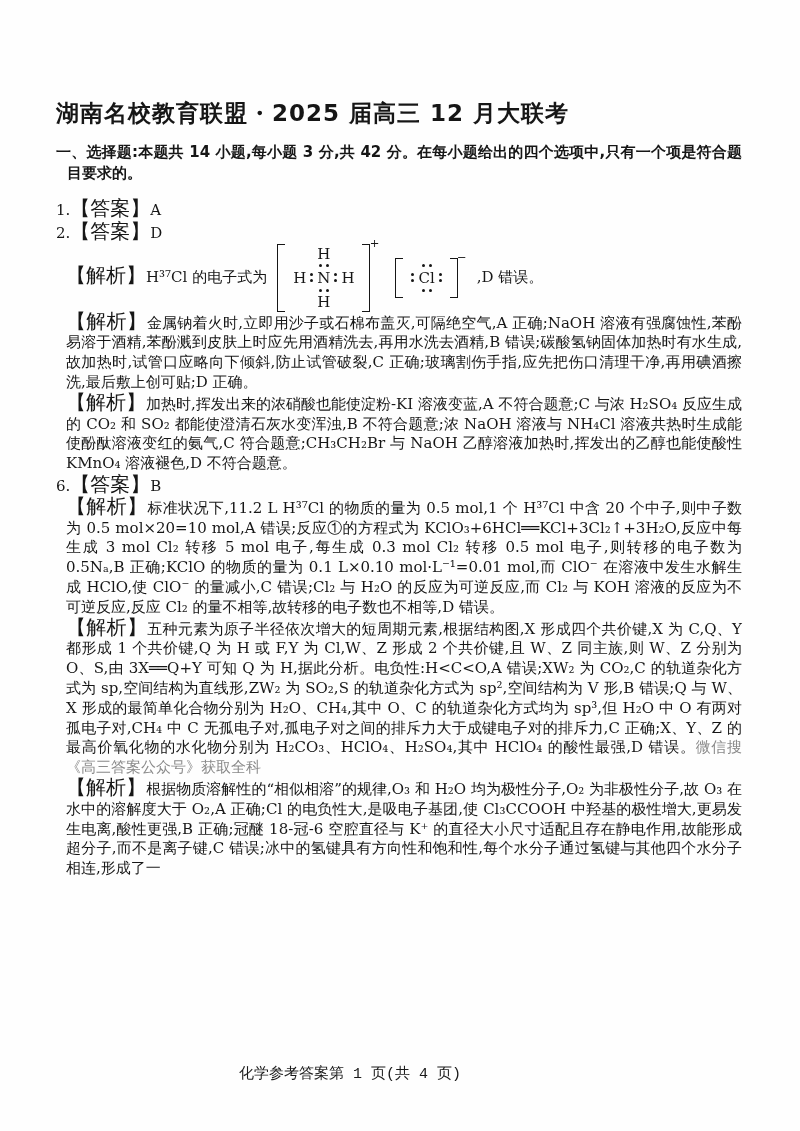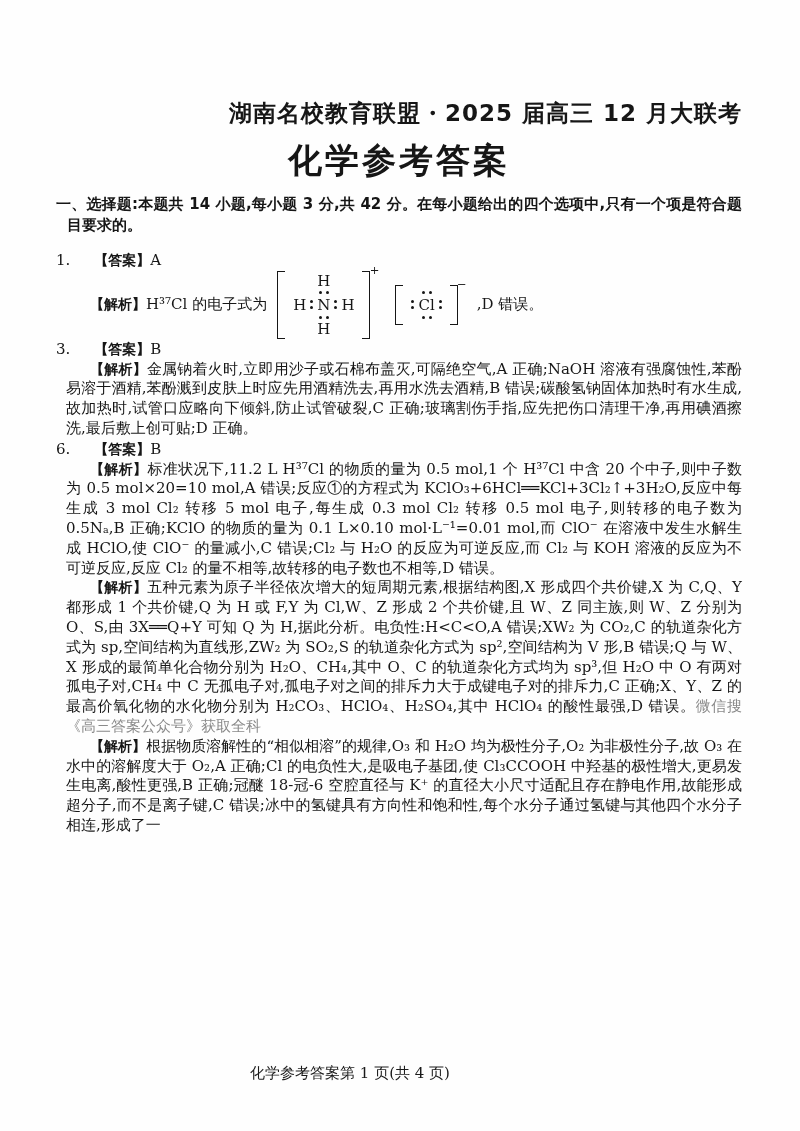--- a/index.html
+++ b/index.html
@@ -4,80 +4,79 @@
 <style>
   html,body{margin:0;padding:0;}
   body{
     width:800px;height:1131px;overflow:hidden;background:#fefefe;
     color:#161616;
     font-family:"DejaVu Serif","Liberation Serif",serif;
     position:relative;
   }
   .page{padding:98px 58px 0 56px;}
   .doc-title{
-    text-align:right;font-weight:700;font-size:23px;line-height:30px;
+    text-align:left;font-weight:700;font-size:23px;line-height:30px;
     font-family:"DejaVu Sans","Liberation Sans",sans-serif;
     letter-spacing:1px;
   }
   .doc-subtitle{
     text-align:center;font-weight:700;font-size:34px;line-height:40px;
     font-family:"DejaVu Sans","Liberation Sans",sans-serif;
     margin-top:12px;letter-spacing:3px;
   }
   .sec-heading{
     margin-top:14px;
     font-weight:700;font-size:15px;line-height:21px;
     font-family:"DejaVu Sans","Liberation Sans",sans-serif;
     text-align:justify;
     padding-left:11px;text-indent:-11px;
   }
   .q{font-size:15px;line-height:19.8px;}
   .q-head{margin-top:1px;}
   .q-num{font-size:15px;}
   .q-label{
-    font-weight:700;
+    font-weight:400;
     font-family:"DejaVu Sans","Liberation Sans",sans-serif;
-    font-size:14px;
-    margin-left:24px;
+    font-size:20px;
   }
   .q-body{margin-left:10px;text-align:justify;}
   .wm{color:#8a8a8a;}
   
   .ef{display:inline-flex;align-items:center;gap:16px;margin:0 10px;vertical-align:middle;}
   .ion{position:relative;display:inline-flex;align-items:stretch;margin-right:9px;}
   .bkt{width:7px;border-top:1.6px solid #161616;border-bottom:1.6px solid #161616;}
   .bkt-l{border-left:1.6px solid #161616;}
   .bkt-r{border-right:1.6px solid #161616;}
   .charge{position:absolute;top:-6px;right:-9px;font-size:11.5px;line-height:11px;}
   .ioncol{display:flex;flex-direction:column;align-items:center;padding:3px 8px;}
   .efh{font-size:15px;line-height:14px;}
   .midrow{display:flex;align-items:center;gap:4px;margin:1px 0;line-height:16px;}
   .dh{display:flex;flex-direction:row;gap:4px;margin:3px 0;}
   .dv{display:flex;flex-direction:column;gap:3px;}
   .dh i,.dv i{display:block;width:3px;height:3px;background:#161616;border-radius:50%;}
   .page-footer{
     position:absolute;left:0;top:1064px;width:700px;
-    text-align:center;font-size:15px;color:#1a1a1a;
+    text-align:center;font-size:15px;color:#1a1a1a;font-family:Liberation Mono, monospace;
   }
 </style>
 </head>
 <body>
 
 <div class="page">
 
   <div class="doc-title">湖南名校教育联盟・2025 届高三 12 月大联考</div>
-  <div class="doc-subtitle">化学参考答案</div>
 
   <p class="sec-heading">一、选择题:本题共 14 小题,每小题 3 分,共 42 分。在每小题给出的四个选项中,只有一个项是符合题目要求的。</p>
 
   <div class="q">
     <div class="q-head"><span class="q-num">1.</span><span class="q-label">【答案】</span><span>A</span></div>
   </div>
 
   <div class="q">
+    <div class="q-head"><span class="q-num">2.</span><span class="q-label">【答案】</span><span>D</span></div>
     <div class="q-body"><span class="q-label">【解析】</span><span>H³⁷Cl 的电子式为</span><span class="ef">
           <span class="ion">
             <span class="bkt bkt-l"></span>
             <span class="ioncol">
               <span class="efh">H</span>
               <span class="dh">
                 <i></i>
                 <i></i>
               </span>
               <span class="midrow">
@@ -125,28 +124,28 @@
                 <i></i>
               </span>
             </span>
             <span class="bkt bkt-r"></span>
             <span class="charge">−</span>
           </span>
         </span><span>,D 错误。</span></div>
   </div>
 
   <div class="q">
-    <div class="q-head"><span class="q-num">3.</span><span class="q-label">【答案】</span><span>B</span></div>
     <div class="q-body"><span class="q-label">【解析】</span><span>金属钠着火时,立即用沙子或石棉布盖灭,可隔绝空气,A 正确;NaOH 溶液有强腐蚀性,苯酚易溶于酒精,苯酚溅到皮肤上时应先用酒精洗去,再用水洗去酒精,B 错误;碳酸氢钠固体加热时有水生成,故加热时,试管口应略向下倾斜,防止试管破裂,C 正确;玻璃割伤手指,应先把伤口清理干净,再用碘酒擦洗,最后敷上创可贴;D 正确。</span></div>
   </div>
 
   <div class="q">
   </div>
 
   <div class="q">
+    <div class="q-body"><span class="q-label">【解析】</span><span>加热时,挥发出来的浓硝酸也能使淀粉-KI 溶液变蓝,A 不符合题意;C 与浓 H₂SO₄ 反应生成的 CO₂ 和 SO₂ 都能使澄清石灰水变浑浊,B 不符合题意;浓 NaOH 溶液与 NH₄Cl 溶液共热时生成能使酚酞溶液变红的氨气,C 符合题意;CH₃CH₂Br 与 NaOH 乙醇溶液加热时,挥发出的乙醇也能使酸性 KMnO₄ 溶液褪色,D 不符合题意。</span></div>
   </div>
 
   <div class="q">
     <div class="q-head"><span class="q-num">6.</span><span class="q-label">【答案】</span><span>B</span></div>
     <div class="q-body"><span class="q-label">【解析】</span><span>标准状况下,11.2 L H³⁷Cl 的物质的量为 0.5 mol,1 个 H³⁷Cl 中含 20 个中子,则中子数为 0.5 mol×20=10 mol,A 错误;反应①的方程式为 KClO₃+6HCl══KCl+3Cl₂↑+3H₂O,反应中每生成 3 mol Cl₂ 转移 5 mol 电子,每生成 0.3 mol Cl₂ 转移 0.5 mol 电子,则转移的电子数为 0.5Nₐ,B 正确;KClO 的物质的量为 0.1 L×0.10 mol·L⁻¹=0.01 mol,而 ClO⁻ 在溶液中发生水解生成 HClO,使 ClO⁻ 的量减小,C 错误;Cl₂ 与 H₂O 的反应为可逆反应,而 Cl₂ 与 KOH 溶液的反应为不可逆反应,反应 Cl₂ 的量不相等,故转移的电子数也不相等,D 错误。</span></div>
   </div>
 
   <div class="q">
     <div class="q-body"><span class="q-label">【解析】</span><span>五种元素为原子半径依次增大的短周期元素,根据结构图,X 形成四个共价键,X 为 C,Q、Y 都形成 1 个共价键,Q 为 H 或 F,Y 为 Cl,W、Z 形成 2 个共价键,且 W、Z 同主族,则 W、Z 分别为 O、S,由 3X══Q+Y 可知 Q 为 H,据此分析。电负性:H&lt;C&lt;O,A 错误;XW₂ 为 CO₂,C 的轨道杂化方式为 sp,空间结构为直线形,ZW₂ 为 SO₂,S 的轨道杂化方式为 sp²,空间结构为 V 形,B 错误;Q 与 W、X 形成的最简单化合物分别为 H₂O、CH₄,其中 O、C 的轨道杂化方式均为 sp³,但 H₂O 中 O 有两对孤电子对,CH₄ 中 C 无孤电子对,孤电子对之间的排斥力大于成键电子对的排斥力,C 正确;X、Y、Z 的最高价氧化物的水化物分别为 H₂CO₃、HClO₄、H₂SO₄,其中 HClO₄ 的酸性最强,D 错误。</span><span class="wm">微信搜《高三答案公众号》获取全科</span></div>
   </div>

